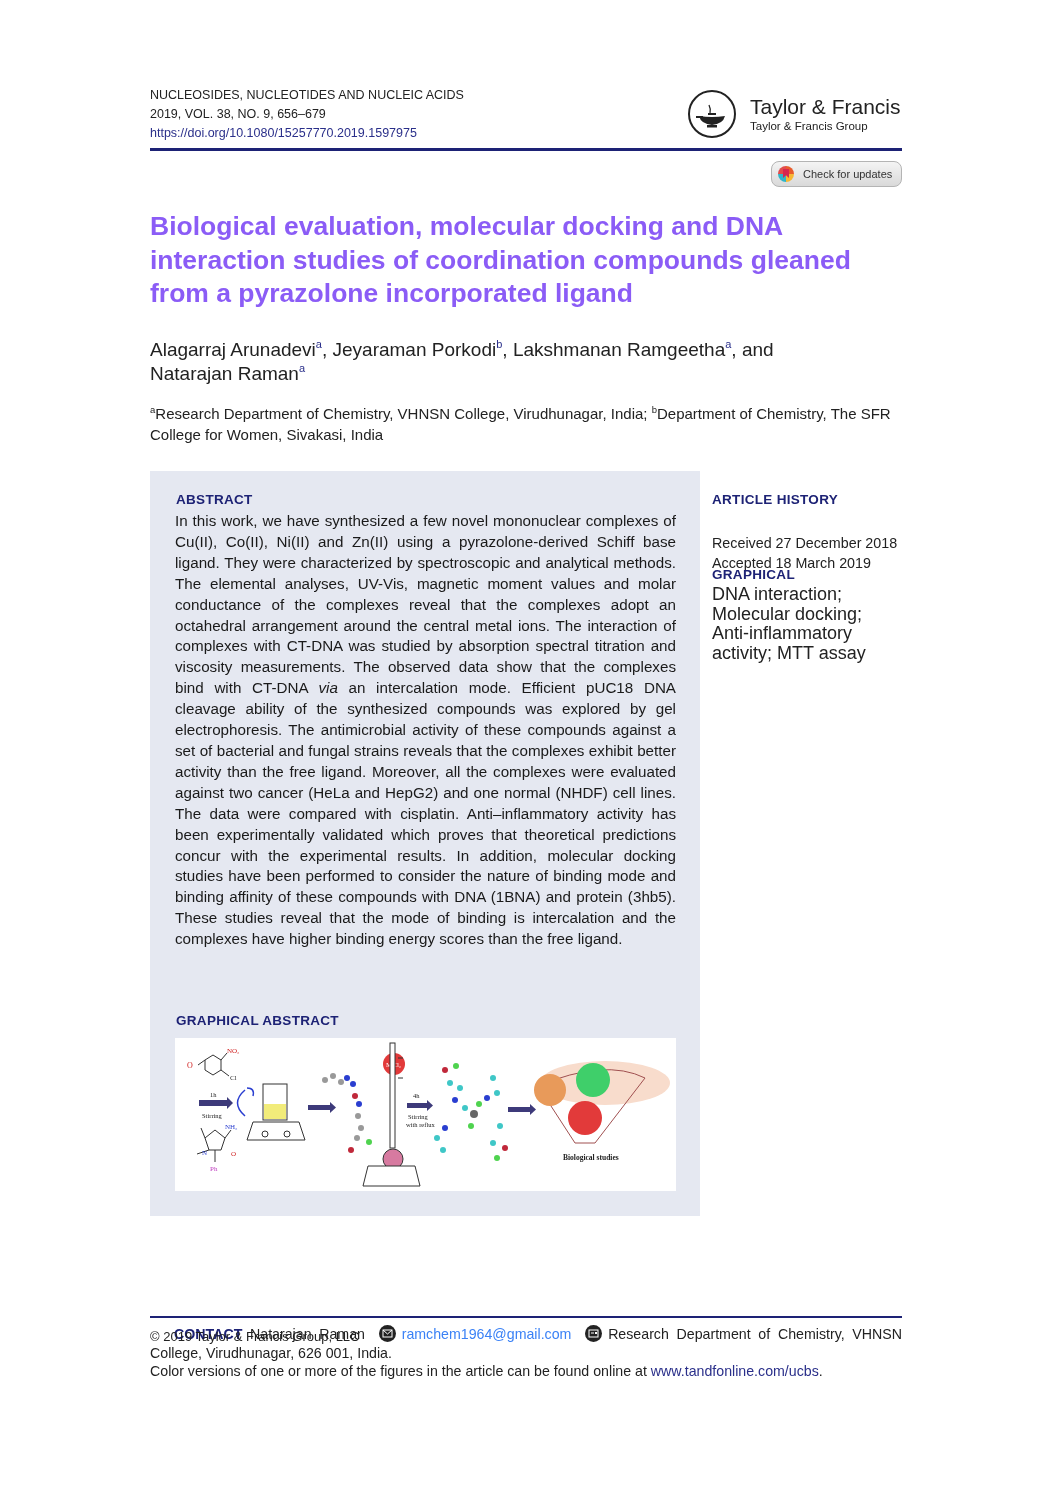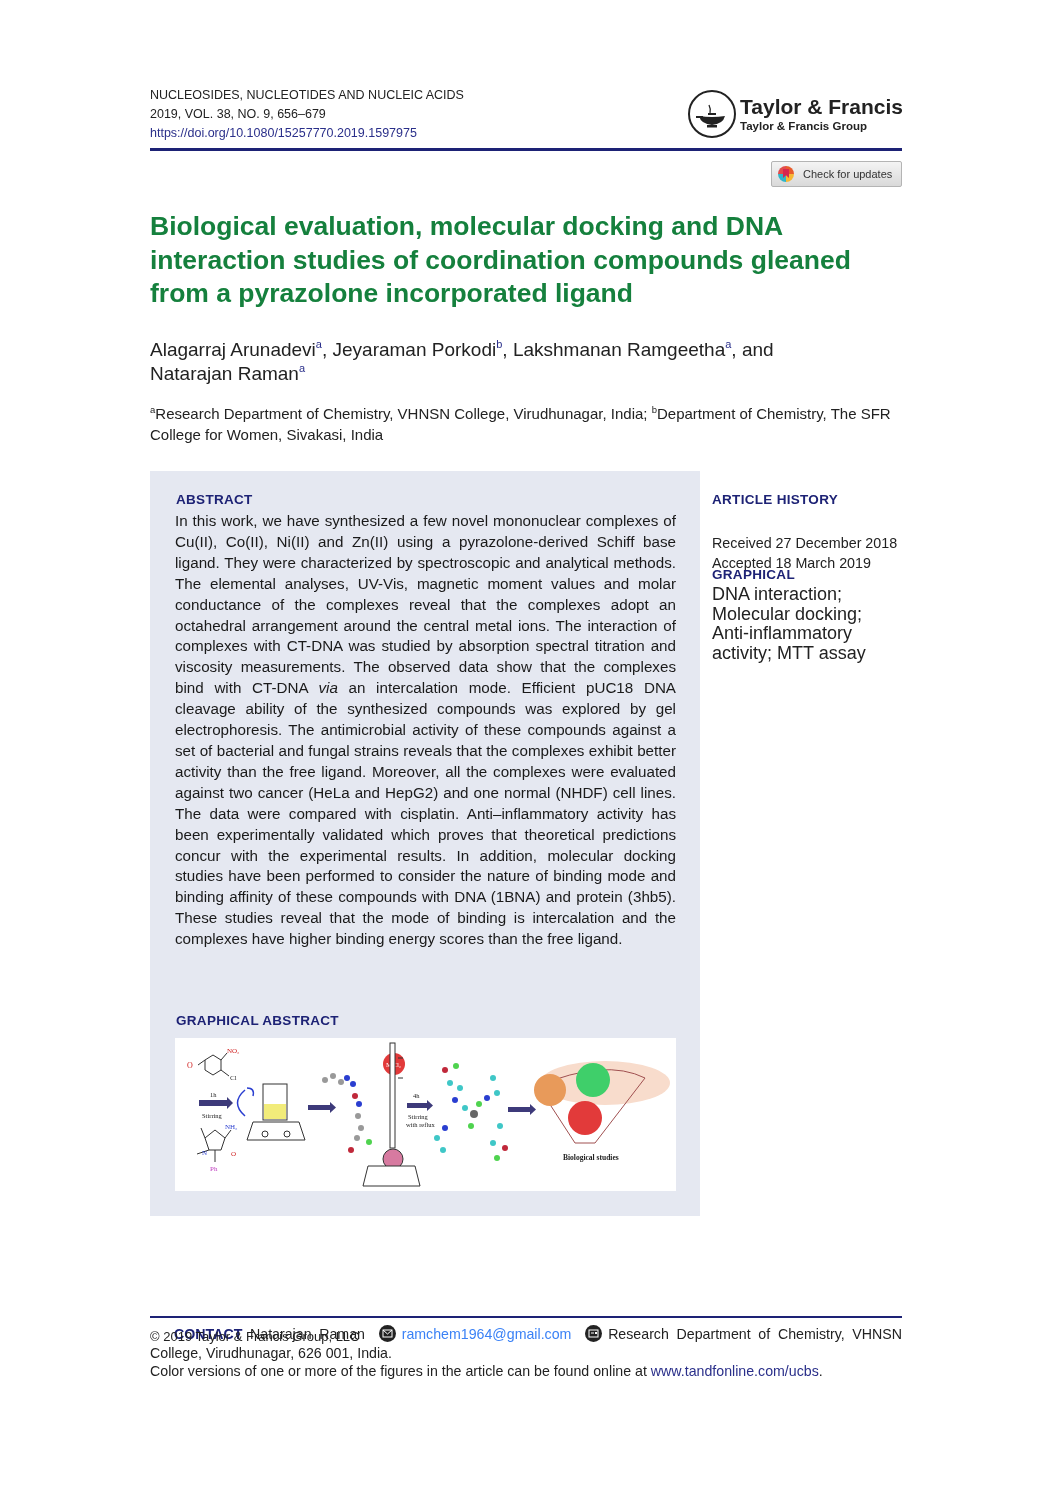--- a/index.html
+++ b/index.html
@@ -5,31 +5,31 @@
   * { box-sizing: border-box; margin: 0; padding: 0; }
   html, body { width: 1050px; height: 1500px; background: #ffffff; }
   body { position: relative; font-family: "Liberation Sans", "DejaVu Sans", sans-serif; color: #1a1a1a; overflow: hidden; }
   .abs { position: absolute; }
 
   
   .journal-meta { left: 150px; top: 86px; font-size: 12.5px; line-height: 19px; color: #222; }
   .journal-meta .doi { color: #2a2f8a; }
   .tf-logo { left: 688px; top: 88px; width: 215px; height: 52px; display: flex; align-items: center; }
   .tf-circle { width: 48px; height: 48px; border: 2px solid #222; border-radius: 50%; position: relative; flex: none; }
-  .tf-text { margin-left: 4px; font-weight: bold; }
+  .tf-text { margin-left: 14px; }
   .tf-name { font-size: 21px; color: #222; line-height: 24px; font-family: "Liberation Sans", sans-serif; }
   .tf-group { font-size: 11.5px; color: #222; line-height: 14px; }
   .header-rule { left: 150px; top: 148px; width: 752px; height: 3px; background: #1d2275; }
-  .check-updates { left: 771px; top: 161px; width: 131px; height: 26px; border: 1px solid #b4b4b4; border-radius: 2px;
+  .check-updates { left: 771px; top: 161px; width: 131px; height: 26px; border: 1px solid #b4b4b4; border-radius: 8px;
     background: linear-gradient(#f4f4f4, #d9d9d9); display: flex; align-items: center; font-size: 11px; color: #333; padding-left: 6px; }
   .cu-icon { width: 16px; height: 16px; border-radius: 50%; background: conic-gradient(#e85b2b 0 25%, #f7b733 25% 50%, #2fb5c8 50% 75%, #e24b4b 75% 100%); margin-right: 9px; position: relative; }
   .cu-icon::after { content: ""; position: absolute; left: 5px; top: 3px; width: 6px; height: 9px; background: #d6264f; clip-path: polygon(0 0,100% 0,100% 100%,50% 70%,0 100%); }
 
   
-  .title { left: 150px; top: 210px; width: 760px; font-size: 26.5px; line-height: 33.5px; font-weight: bold; color: #15803d; }
+  .title { left: 150px; top: 210px; width: 760px; font-size: 26.5px; line-height: 33.5px; font-weight: bold; color: #8b5cf6; }
   .authors { left: 150px; top: 338px; width: 760px; font-size: 19px; line-height: 24px; color: #222; }
   .authors sup { font-size: 11px; color: #2a2f8a; vertical-align: 8px; line-height: 0; }
   .affil { left: 150px; top: 403px; width: 760px; font-size: 15px; line-height: 21px; color: #222; }
   .affil sup { font-size: 9.5px; vertical-align: 6px; line-height: 0; }
 
   
   .abstract-box { left: 150px; top: 471px; width: 550px; height: 745px; background: #e5e8f1; }
   .sec-head { font-size: 13.5px; font-weight: bold; color: #1d2275; letter-spacing: 0.3px; }
   .abstract-head { left: 176px; top: 492px; }
   .abstract-text { left: 175px; top: 511px; width: 501px; font-size: 15.2px; line-height: 20.9px; text-align: justify; color: #1a1a1a; hyphens: manual; }

